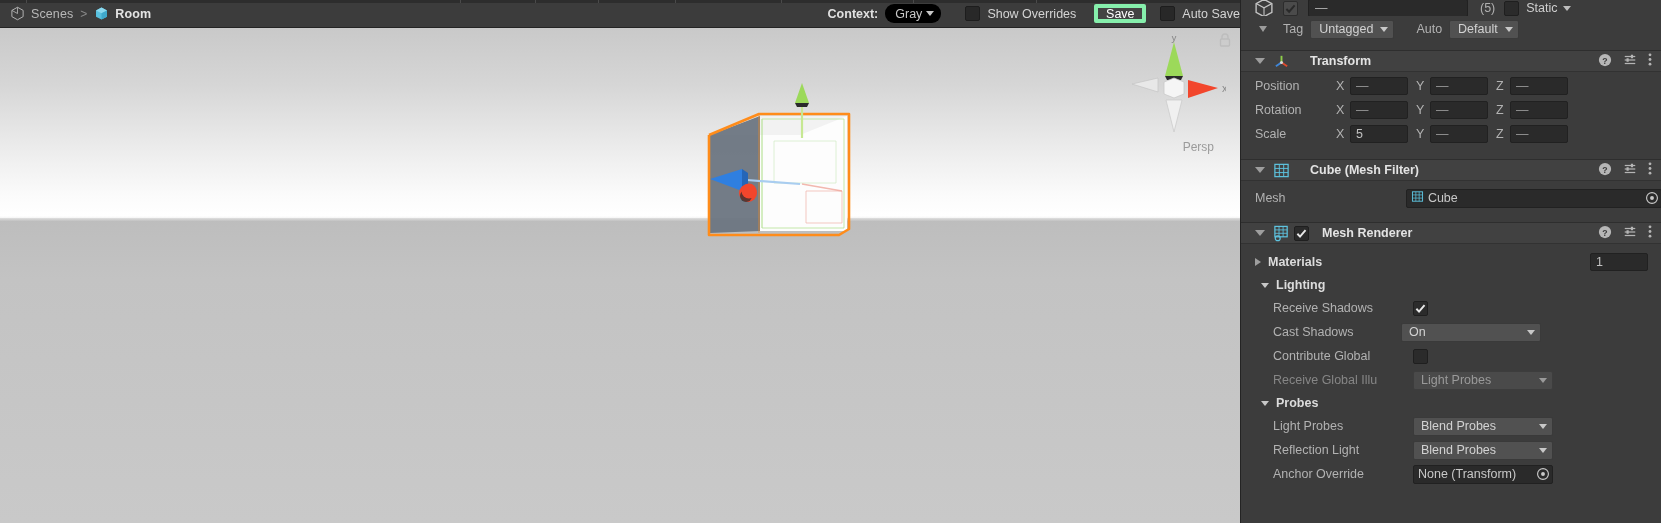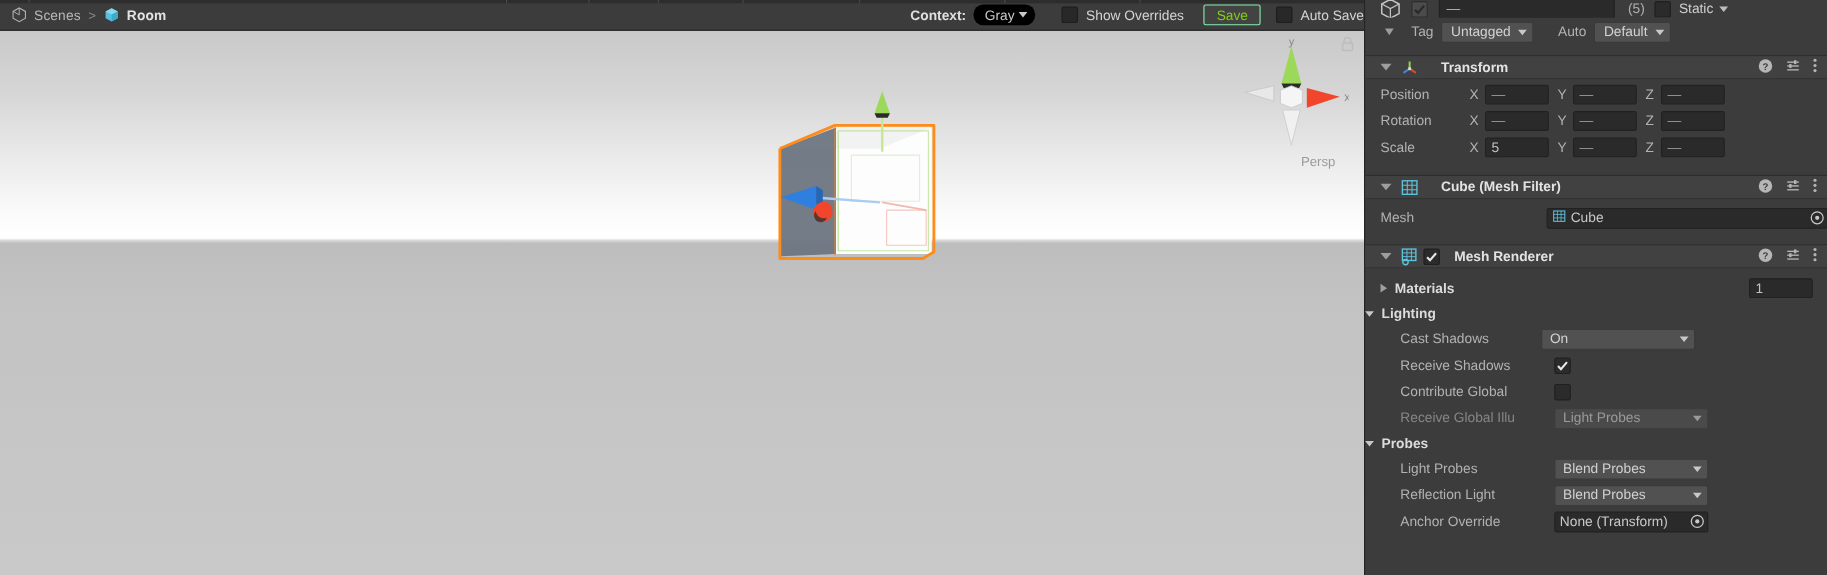--- a/index.html
+++ b/index.html
@@ -62,22 +62,22 @@
     display: flex; align-items: center; gap: 7px; margin-left: 24px;
   }
   .ck {
     width: 15px; height: 15px; background: #282828;
     border: 1px solid #1d1d1d; border-radius: 2px;
     display: flex; align-items: center; justify-content: center;
   }
   .ck-lbl { font-size: 12.5px; color: #d4d4d4; }
   #save-btn {
     margin-left: 18px; height: 19px; min-width: 52px;
-    background: #434343; border: 1px solid #86efac; border-radius: 2px;
-    color: #84cc16; font-size: 12.5px;
+    background: #434343; border: 4px solid #86efac; border-radius: 2px;
+    color: #ffffff; font-size: 12.5px;
     display: flex; align-items: center; justify-content: center;
   }
   #auto-save-grp {
     display: flex; align-items: center; gap: 7px; margin-left: 14px;
   }
 
   
   #viewport {
     position: absolute; left: 0; top: 28px; width: 1240px; height: 495px;
     overflow: hidden;
@@ -206,21 +206,21 @@
     display: flex; align-items: center; justify-content: center;
   }
   .dd-field {
     height: 19px; background: #515151; border: 1px solid #3a3a3a;
     border-radius: 2px; display: flex; align-items: center;
     padding: 0 5px 0 7px; color: #d2d2d2;
   }
   .dd-field.disabled { background: #4a4a4a; color: #9a9a9a; border-color: #3d3d3d; }
   .dd-field .tri-down { margin-left: auto; }
   .sub-fold {
-    display: flex; align-items: center; height: 22px; padding-left: 0; gap: 7px;
+    display: flex; align-items: center; height: 22px; padding-left: 20px; gap: 7px;
   }
   .sub-title { font-weight: bold; color: #dcdcdc; }
   .tri-right {
     width: 0; height: 0; border-top: 4.5px solid transparent;
     border-bottom: 4.5px solid transparent; border-left: 6px solid #9e9e9e;
   }
   .dim { color: #868686; }
   .ck-insp {
     width: 15px; height: 15px; background: #2b2b2b; border: 1px solid #1f1f1f;
     border-radius: 2px; display:flex; align-items:center; justify-content:center;
@@ -584,33 +584,33 @@
         </span>
         <span class="num-field" style="margin-left:auto; margin-right:14px; width:58px;">1</span>
       </div>
 
       <div class="sub-fold">
         <span class="tri-down"></span>
         <span class="sub-title">Lighting</span>
       </div>
 
       <div class="row">
+        <span class="row-label-ind" style="width:172px">Receive Shadows</span>
+        <span class="ck-insp checked">
+          <svg width="11" height="11" viewBox="0 0 12 12">
+            <path d="M1.5 6.3 L4.4 9.4 L10.4 2.4" fill="none" stroke="#e8e8e8" stroke-width="2.1"></path>
+          </svg>
+        </span>
+      </div>
+
+      <div class="row">
         <span class="row-label-ind">Cast Shadows</span>
         <span class="dd-field" style="width:140px">
           <span>On</span>
           <span class="tri-down"></span>
-        </span>
-      </div>
-
-      <div class="row">
-        <span class="row-label-ind" style="width:172px">Receive Shadows</span>
-        <span class="ck-insp checked">
-          <svg width="11" height="11" viewBox="0 0 12 12">
-            <path d="M1.5 6.3 L4.4 9.4 L10.4 2.4" fill="none" stroke="#e8e8e8" stroke-width="2.1"></path>
-          </svg>
         </span>
       </div>
 
       <div class="row">
         <span class="row-label-ind" style="width:172px">Contribute Global</span>
         <span class="ck-insp"></span>
       </div>
 
       <div class="row clip-row">
         <span class="row-label-ind trunc dim" style="width:172px; padding-left:32px;">Receive Global Illu</span>

